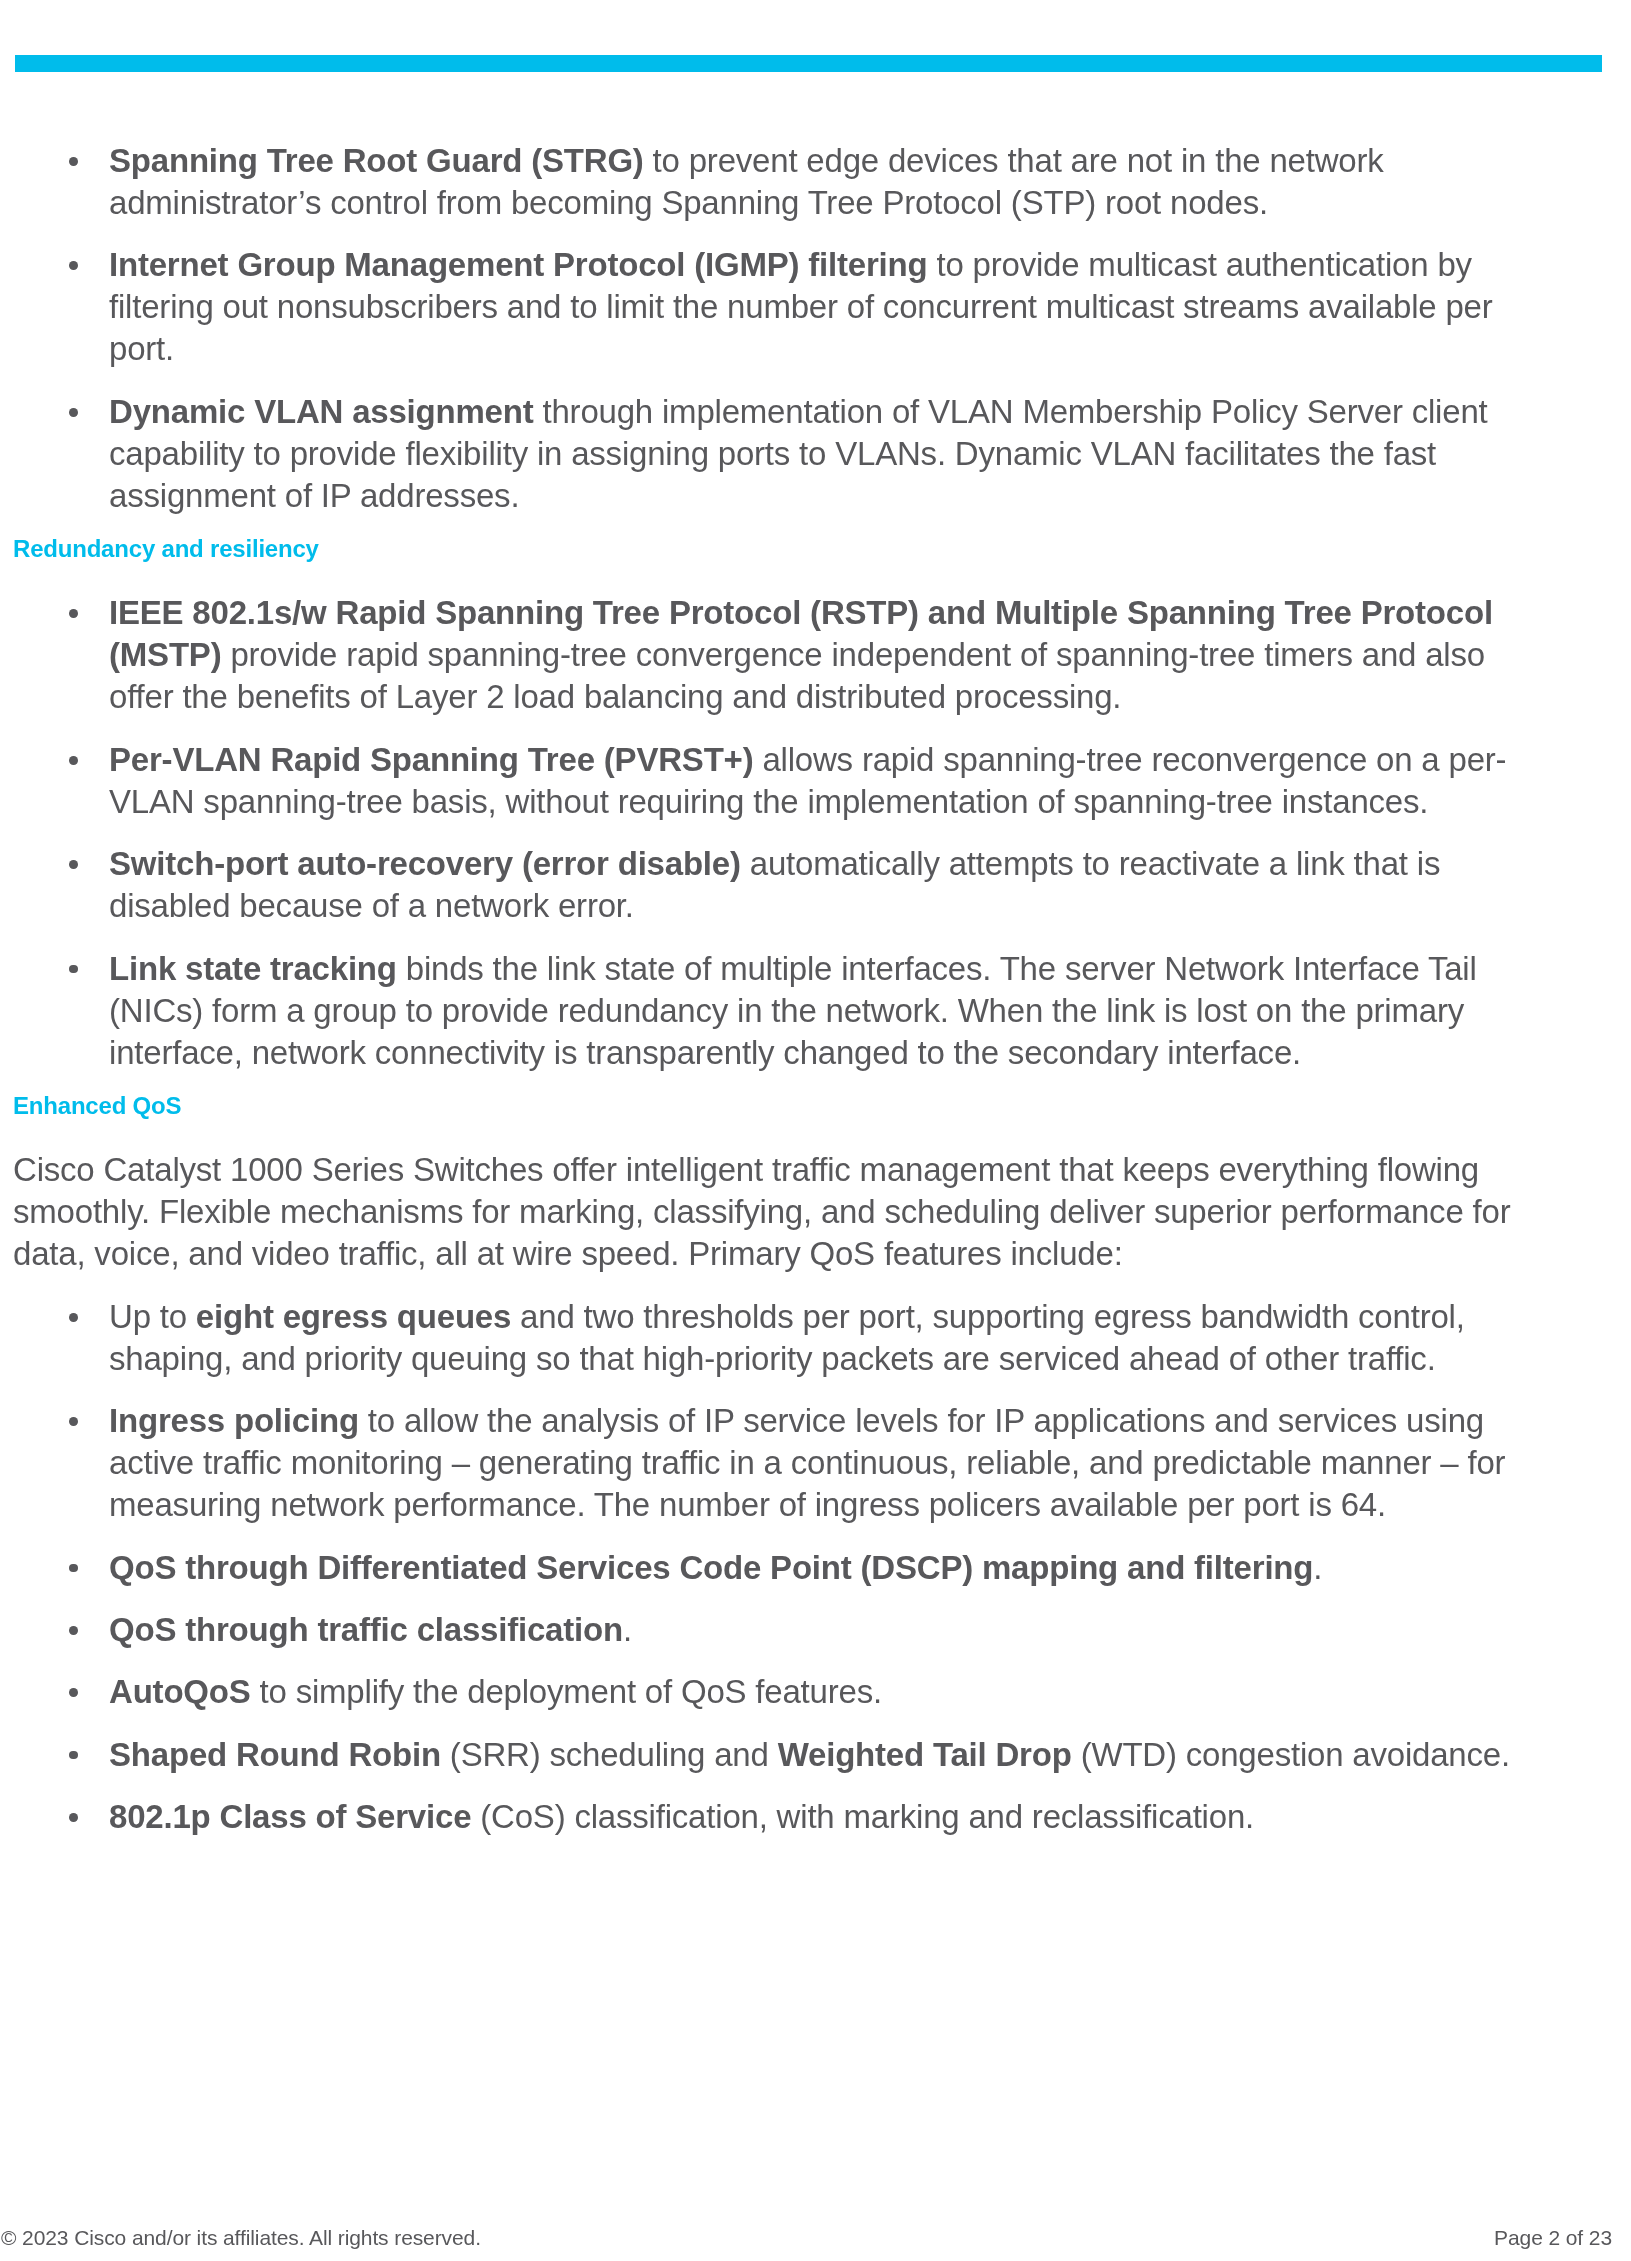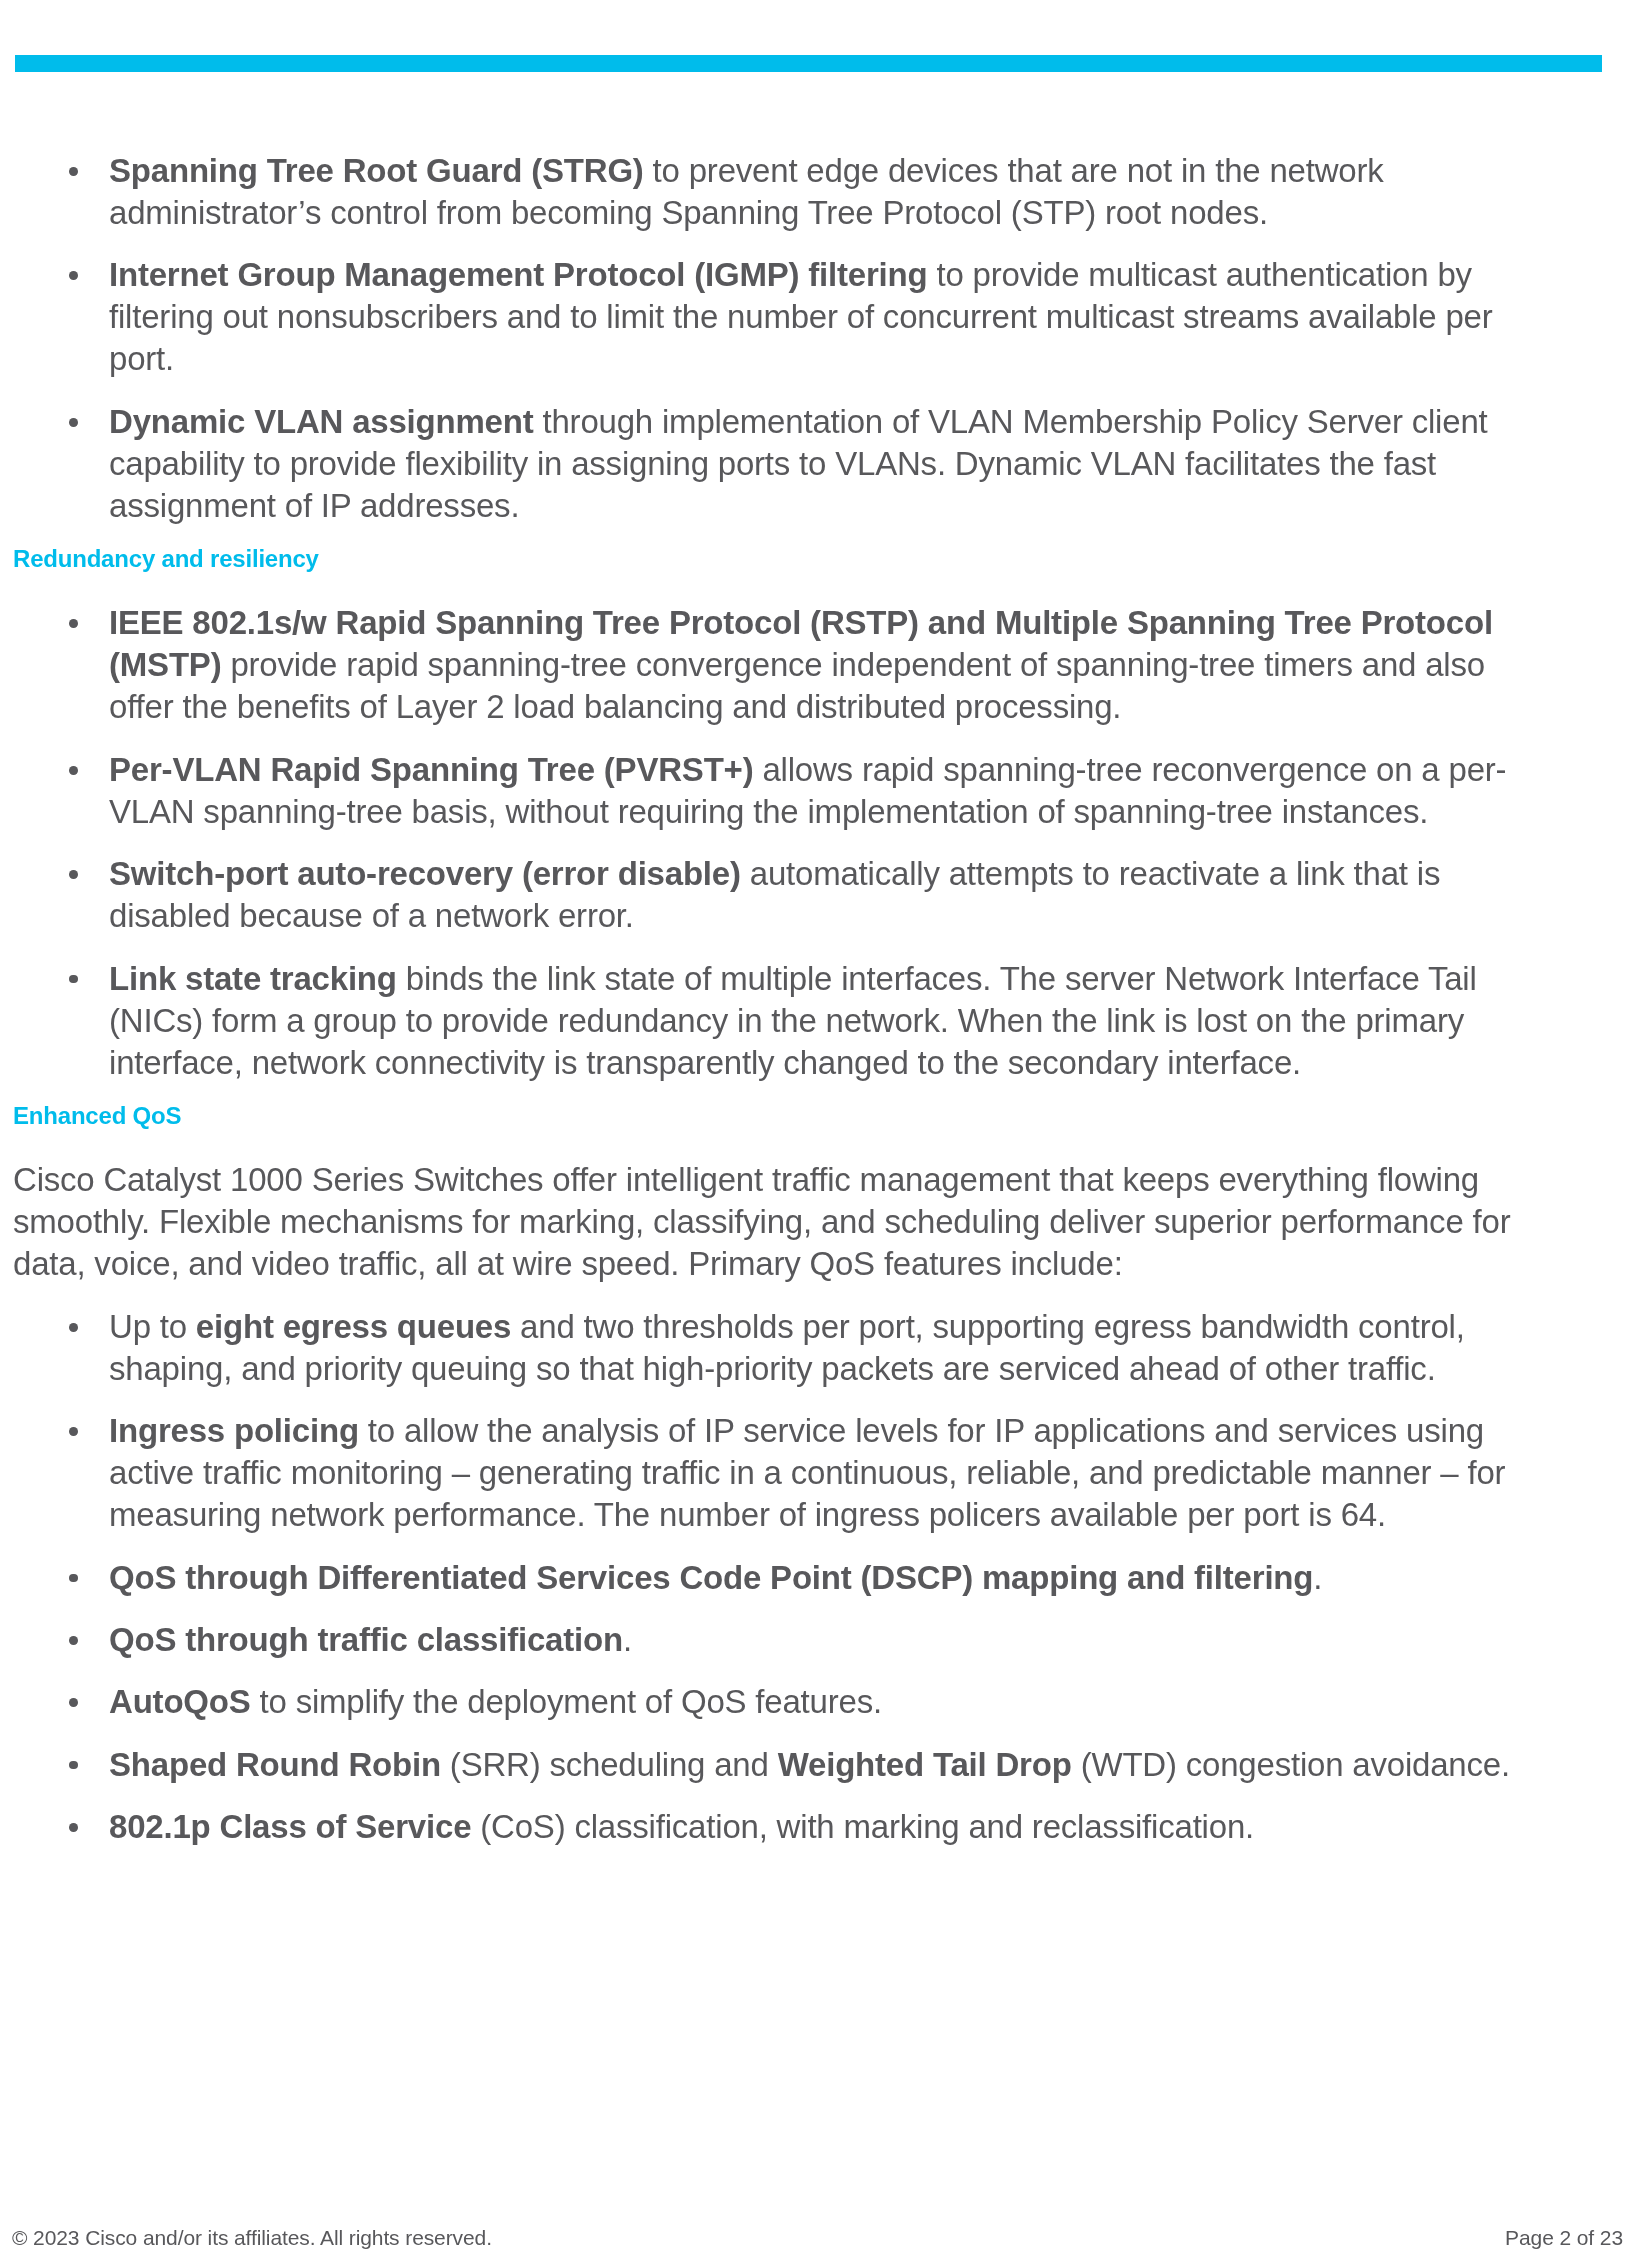--- a/index.html
+++ b/index.html
@@ -21,21 +21,21 @@
     position: absolute;
     left: 14.6px;
     top: 55px;
     width: 1587px;
     height: 17px;
     background: #00bceb;
   }
   main {
     position: absolute;
     left: 13px;
-    top: 150px;
+    top: 140px;
     width: 1542px;
   }
   p, li {
     line-height: 42px;
     margin: 0;
   }
   ul.bullets {
     list-style: none;
     margin: 0;
     padding: 0 0 0 96px;
@@ -66,21 +66,21 @@
     color: #00bceb;
     margin: 11.7px 0 22px 0;
   }
   p.intro {
     margin: 0 0 20.4px 0;
     max-width: 1533px;
   }
   .section-block { margin: 0; }
   footer {
     position: absolute;
-    left: 12px;
+    left: 1px;
     top: 2225px;
     width: 1611px;
     display: flex;
     justify-content: space-between;
     font-size: 21px;
     line-height: 25px;
     color: #58585b;
     letter-spacing: -0.1px;
   }
 </style>

